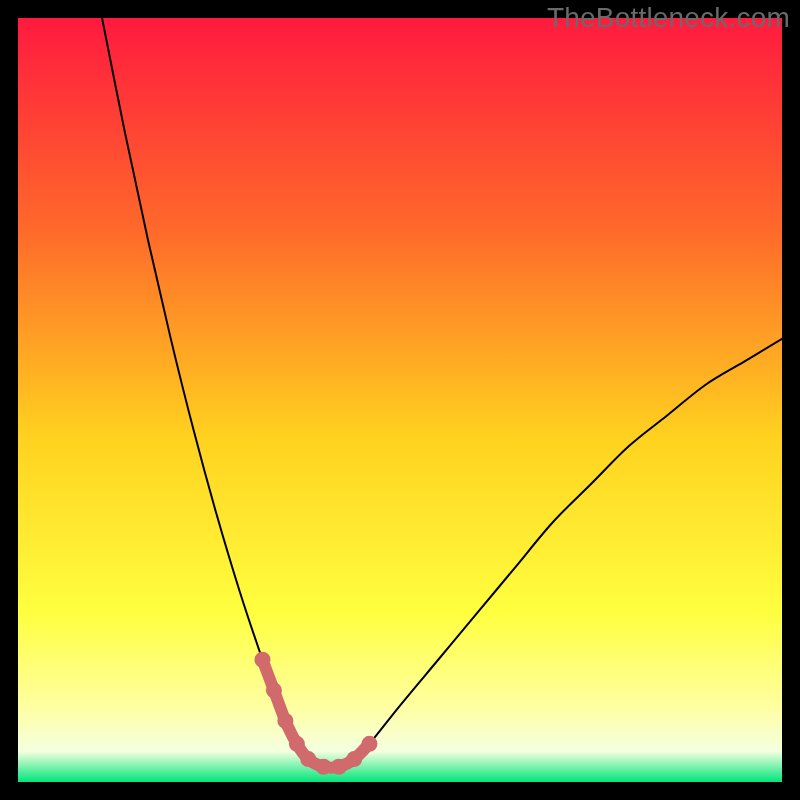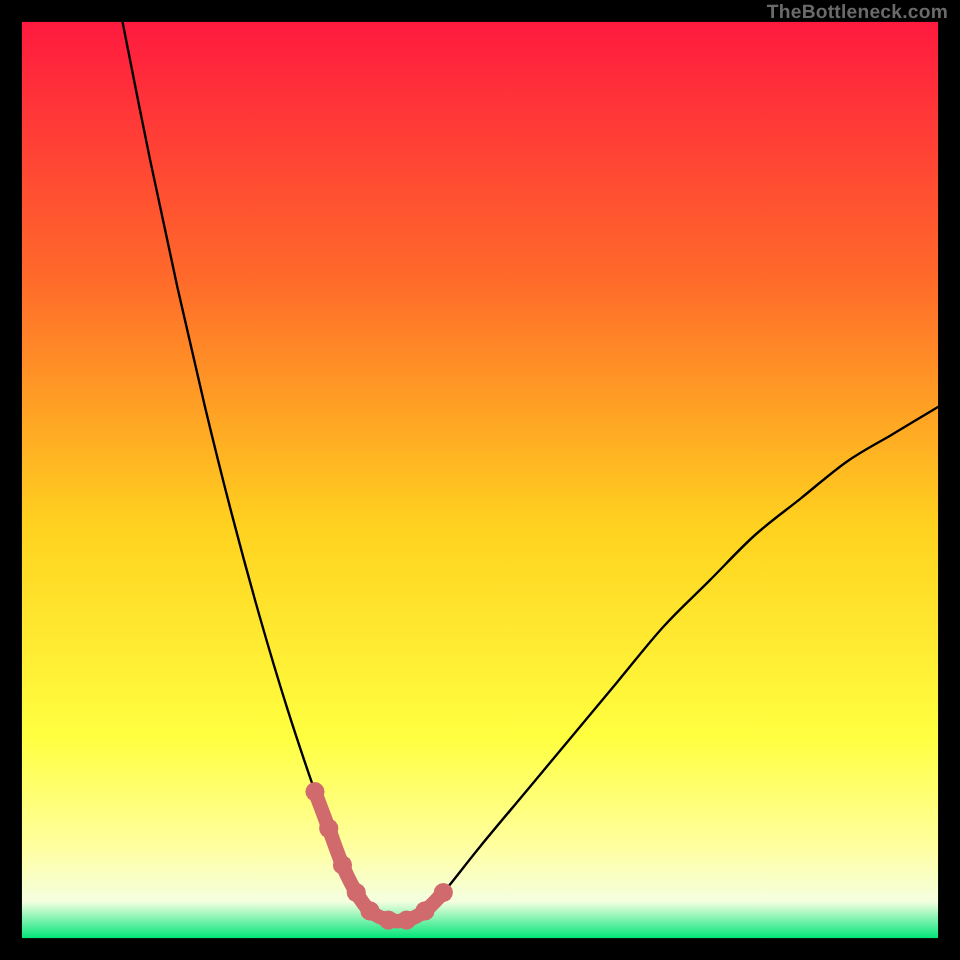--- a/index.html
+++ b/index.html
@@ -23,22 +23,22 @@
     top: 18px;
     width: 764px;
     height: 764px;
     overflow: hidden;
   }
   .watermark {
     position: absolute;
     top: 2px;
     right: 10px;
     color: #6a6a6a;
-    font-size: 16px;
-    font-weight: 700;
+    font-size: 28px;
+    font-weight: 400;
     letter-spacing: 0.2px;
     user-select: none;
     z-index: 10;
   }
   svg { display: block; }
 </style>
 </head>
 <body>
 
 <div class="stage">

